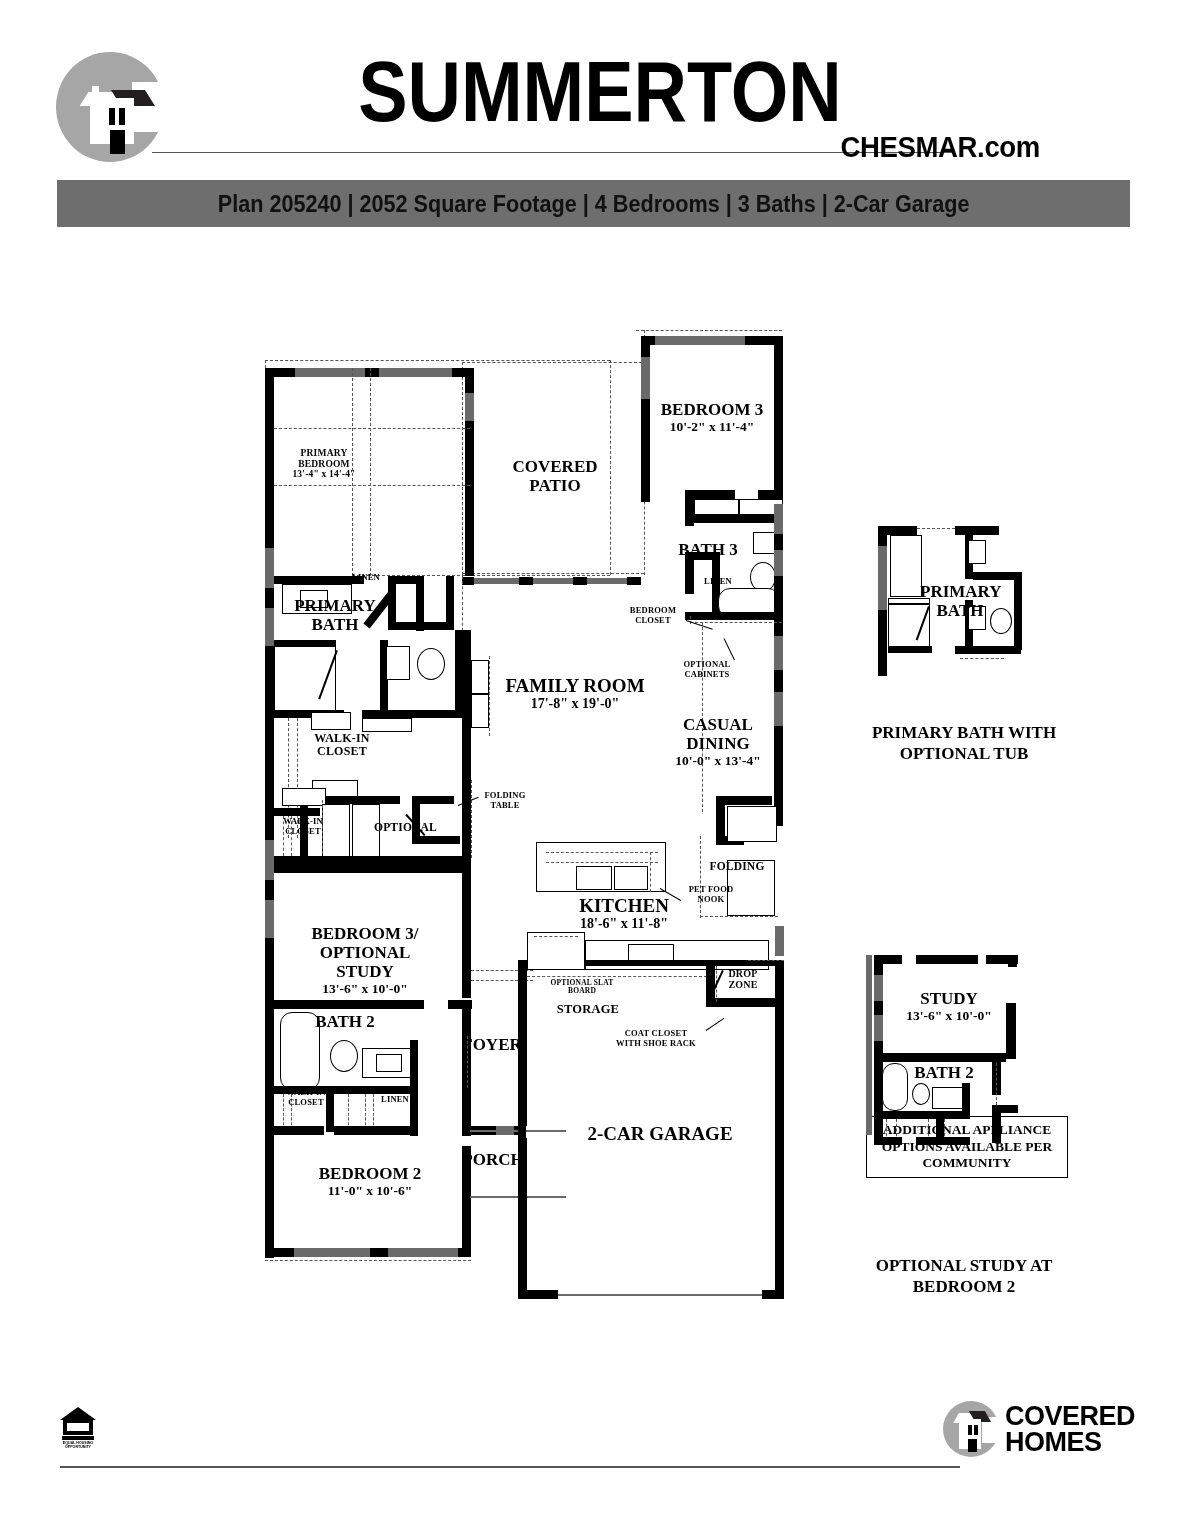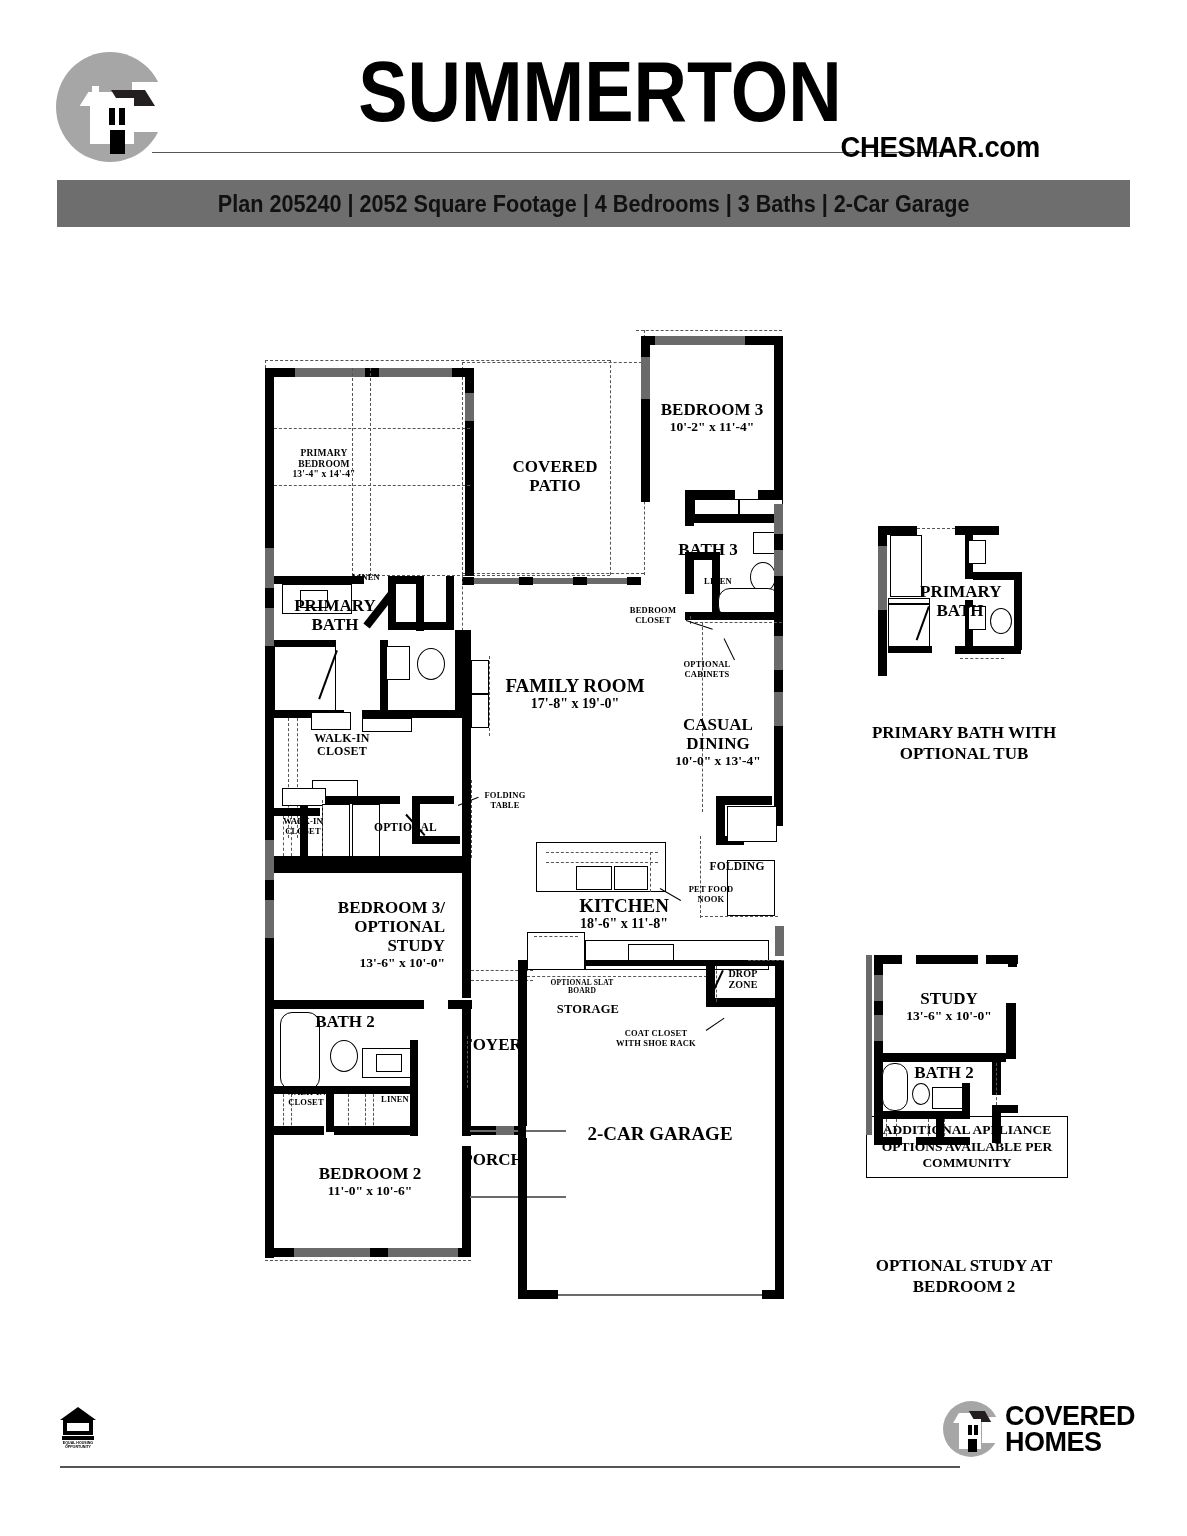--- a/index.html
+++ b/index.html
@@ -436,21 +436,21 @@
   <div class="lbl xs" style="left:680px;top:561px;width:62px;margin-top:24px;">
     <span>PET FOOD</span><br>
     <span>NOOK</span>
   </div>
   <div class="leader" style="left:660px;top:588px;width:24px;transform:rotate(30deg);"></div>
 
   <div class="lbl sm" style="left:706px;top:560px;width:62px;font-size:11.5px;">
     <span>FOLDING</span>
   </div>
 
-  <div class="lbl rm" style="left:285px;top:598px;width:160px;text-align:right;">
+  <div class="lbl rm" style="left:285px;top:624px;width:160px;">
     <span>BEDROOM 3/</span><br>
     <span>OPTIONAL</span><br>
     <span>STUDY</span>
     <span class="dim">13'-6" x 10'-0"</span>
   </div>
 
   <div class="lbl rm" style="left:300px;top:712px;width:90px;">
     <span>BATH 2</span>
   </div>
 

